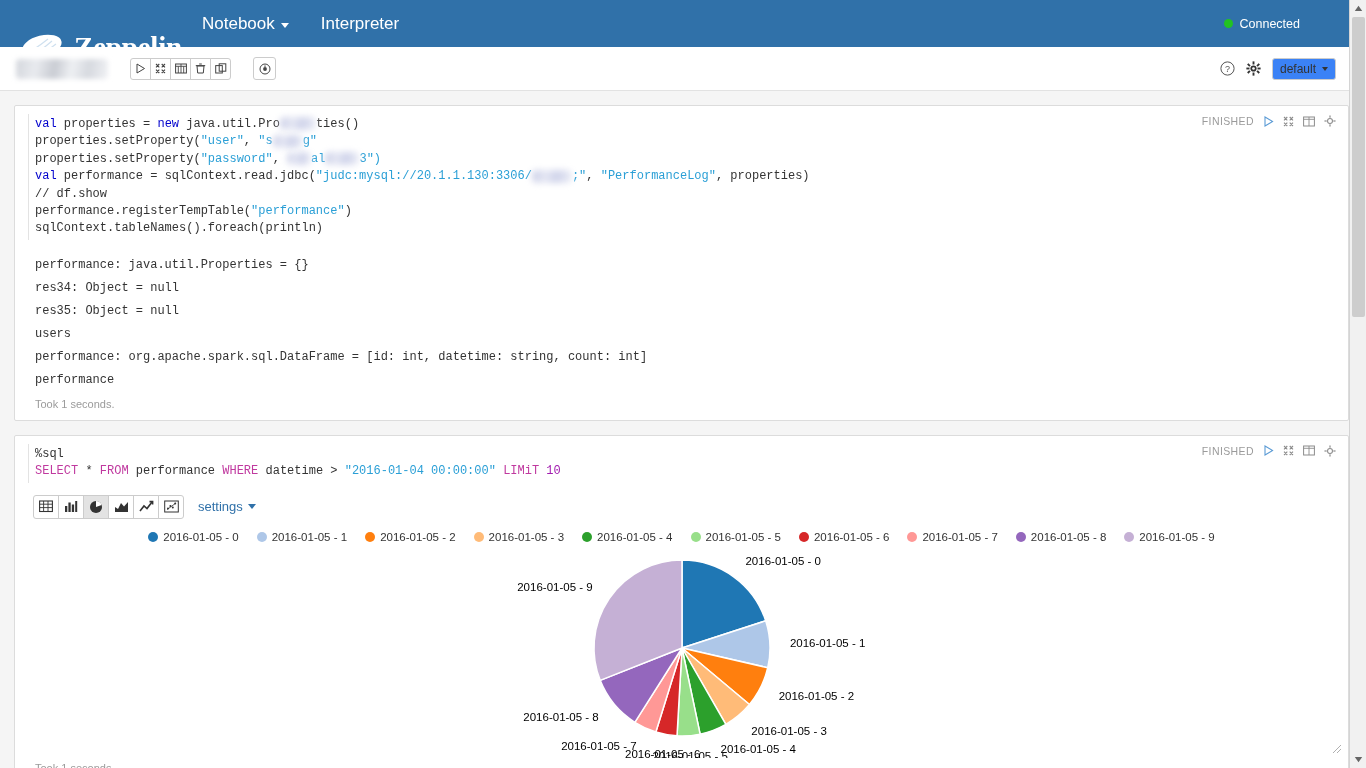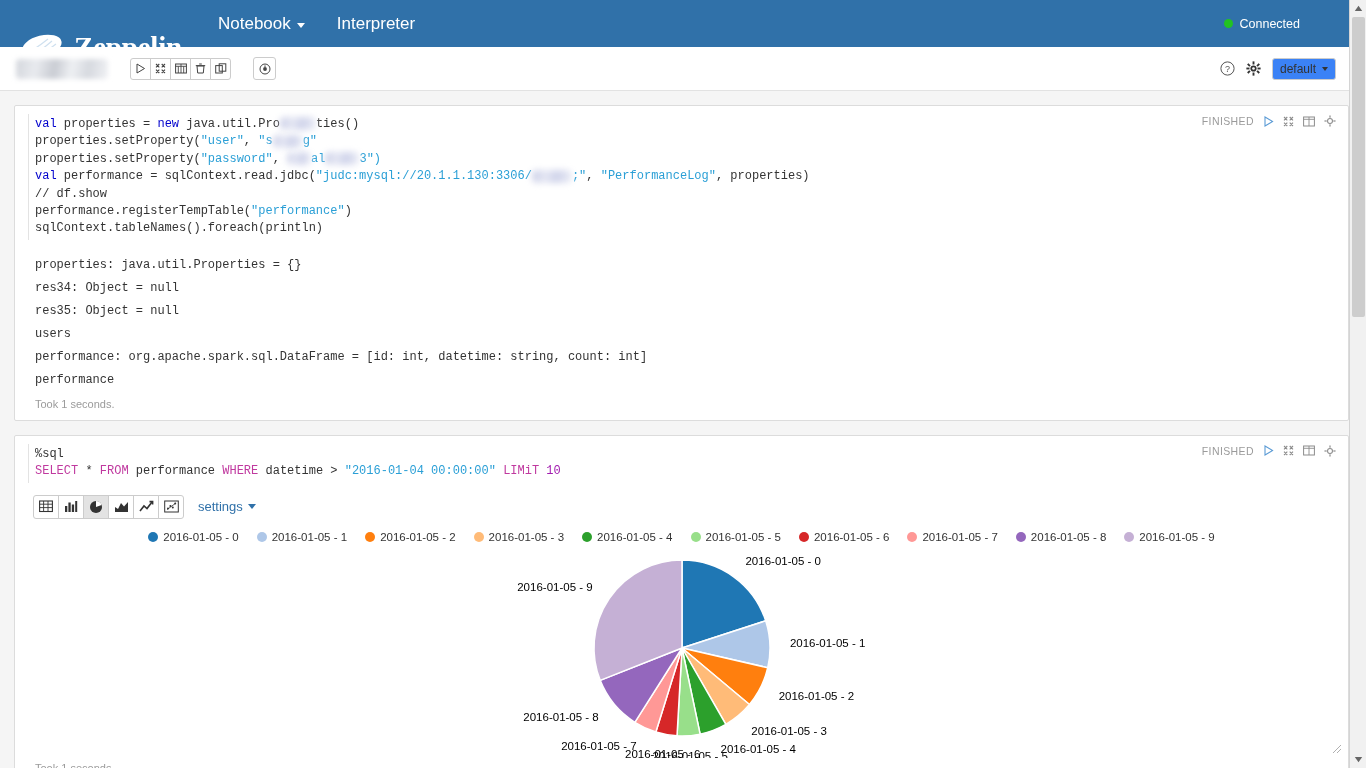--- a/index.html
+++ b/index.html
@@ -22,21 +22,21 @@
     color:#fff;
     position:relative;
   }
   .brand { display:flex; align-items:center; gap:10px;margin-top:48px; }
   .brand-logo { width:46px; height:30px; display:block; }
   .brand-name {
     font-family:"Liberation Serif", serif;
     font-size:29px; font-weight:bold; color:#fff;
     letter-spacing:-0.2px;
   }
-  .nav-links { display:flex; align-items:flex-end; margin-left:34px; gap:28px; }
+  .nav-links { display:flex; align-items:flex-end; margin-left:18px; gap:28px; }
   .nav-link {
     color:#fff; font-size:17px; cursor:pointer;
     display:flex; align-items:center; gap:6px;
     padding:4px 2px;
   }
   .caret-down {
     width:0;height:0;border-left:4px solid transparent;
     border-right:4px solid transparent;border-top:5px solid #fff;
     display:inline-block; margin-top:3px;
   }
@@ -314,21 +314,21 @@
         <g fill="#8c8c8c">
           <rect x="7.2" y="0.6" width="1.6" height="3"></rect>
             <rect x="7.2" y="12.4" width="1.6" height="3"></rect>
           <rect x="0.6" y="7.2" width="3" height="1.6"></rect>
             <rect x="12.4" y="7.2" width="3" height="1.6"></rect>
         </g>
       </svg>
     </div>
 
     <div class="editor"><div><span class="kw">val</span><span> properties = </span><span class="kw">new</span><span> java.util.Pro</span><span class="blur-chip" style="width: 36px; height: 13px;"></span><span>ties()</span></div><div><span>properties.setProperty(</span><span class="str">"user"</span><span>, </span><span class="str">"s</span><span class="blur-chip" style="width: 30px; height: 13px;"></span><span class="str">g"</span></div><div><span>properties.setProperty(</span><span class="str">"password"</span><span>, </span><span class="blur-chip" style="width: 24px; height: 13px;"></span><span class="str">al</span><span class="blur-chip" style="width: 34px; height: 13px;"></span><span class="str">3")</span></div><div><span class="kw">val</span><span> performance = sqlContext.read.jdbc(</span><span class="str">"judc:mysql://20.1.1.130:3306/</span><span class="blur-chip" style="width: 40px; height: 13px;"></span><span class="str">;"</span><span>, </span><span class="str">"PerformanceLog"</span><span>, properties)</span></div><div><span class="cmt">// df.show</span></div><div><span>performance.registerTempTable(</span><span class="str">"performance"</span><span>)</span></div><div><span>sqlContext.tableNames().foreach(println)</span></div></div>
-    <div class="result"><div>properties: java.util.Properties = {}</div><div>res34: Object = null</div><div>res35: Object = null</div><div>users</div><div>performance: org.apache.spark.sql.DataFrame = [id: int, datetime: string, count: int]</div><div>performance</div></div>
+    <div class="result"><div>performance: java.util.Properties = {}</div><div>res34: Object = null</div><div>res35: Object = null</div><div>users</div><div>performance: org.apache.spark.sql.DataFrame = [id: int, datetime: string, count: int]</div><div>performance</div></div>
     <div class="took">Took 1 seconds.</div>
   </div>
 
   <div class="paragraph">
     <div class="pstatus">
       <span>FINISHED</span>
       <svg class="pi" width="11" height="11" viewBox="0 0 11 11">
         <path d="M2 1 L9.5 5.5 L2 10 Z" fill="none" stroke="#5b9bd5" stroke-width="1.1"></path>
       </svg>
       <svg class="pi" width="11" height="11" viewBox="0 0 11 11">

